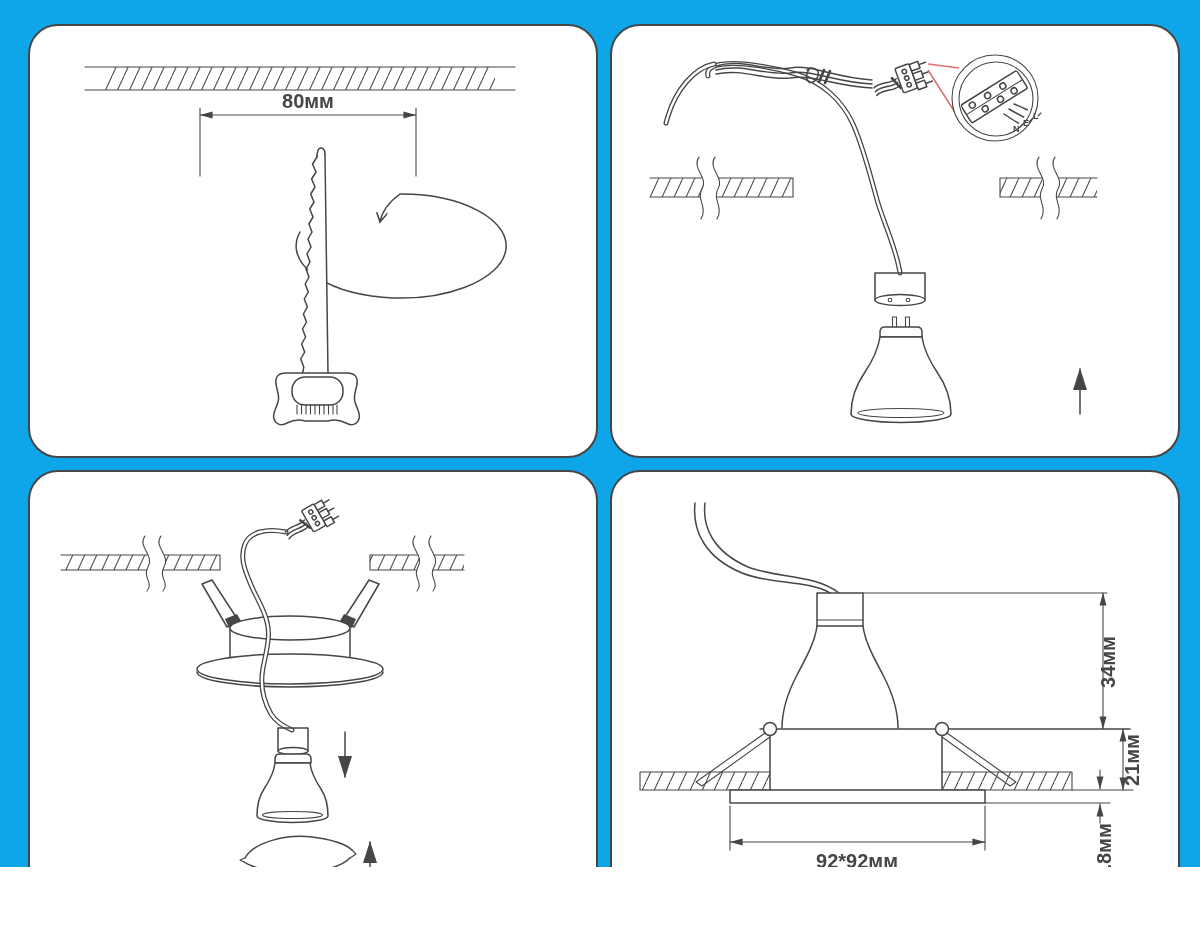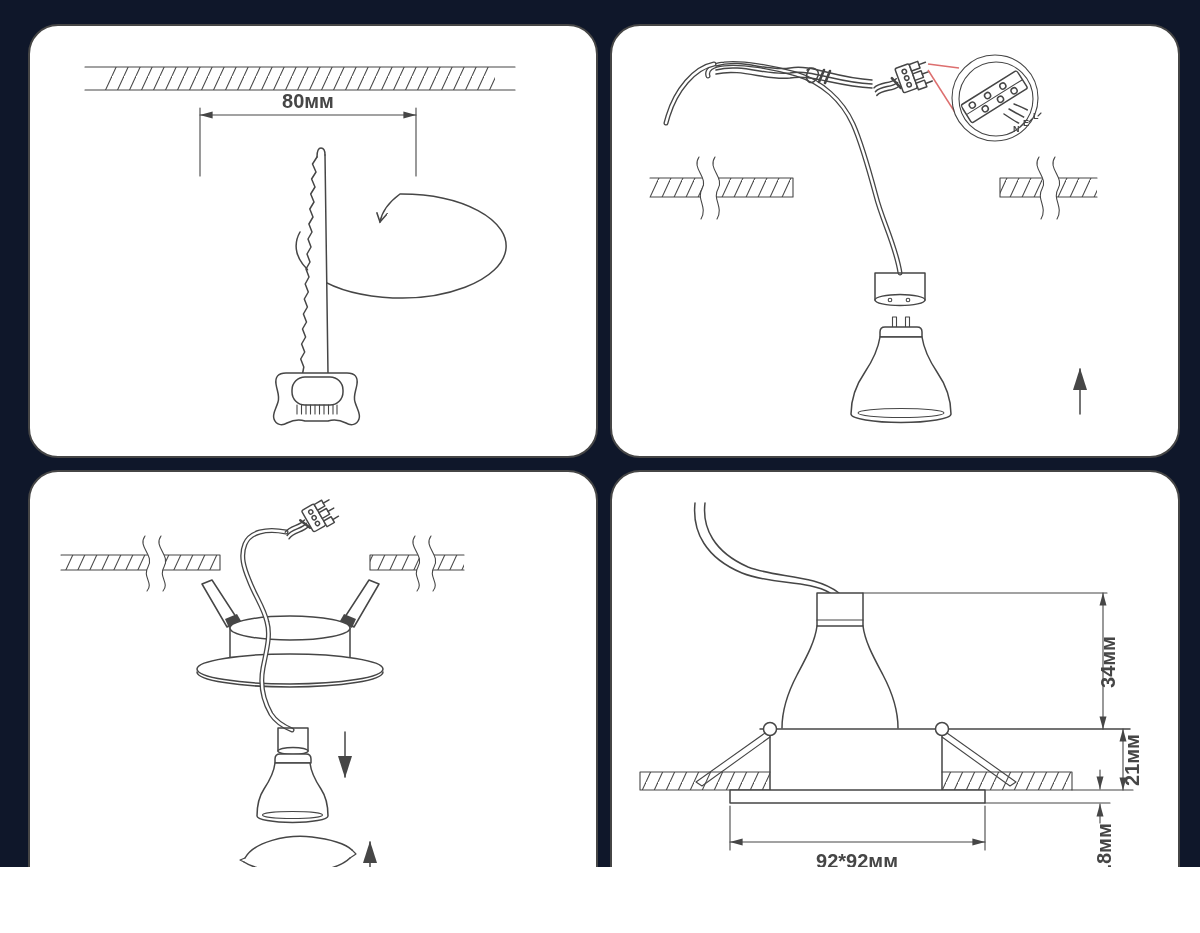--- a/index.html
+++ b/index.html
@@ -1,16 +1,16 @@
 <!DOCTYPE html>
 <html style="--c-line: #464646; --c-accent: #dd6f6f;"><head>
 <meta charset="utf-8">
 <style>
   html,body{margin:0;padding:0;background:#fff;}
-  .sheet{position:relative;width:1200px;height:867px;background:#0f172a;font-family:"Liberation Sans",sans-serif;}
+  .sheet{position:relative;width:1200px;height:867px;background:#0ea5e9;font-family:"Liberation Sans",sans-serif;}
   .panel{position:absolute;width:570px;height:434px;border:2px solid var(--c-line,#464646);
          border-radius:30px;box-sizing:border-box;background:#fff;overflow:hidden;}
   #p1{left:28px;top:24px}
   #p2{left:610px;top:24px}
   #p3{left:28px;top:470px}
   #p4{left:610px;top:470px}
   .panel svg{position:absolute;left:-2px;top:-2px;}
   .s{stroke:var(--c-line,#464646);fill:none;stroke-width:1.5;stroke-linecap:round;stroke-linejoin:round;}
   .sw{stroke:var(--c-line,#464646);fill:#fff;stroke-width:1.5;stroke-linejoin:round;}
   .thin{stroke-width:1.1;}

